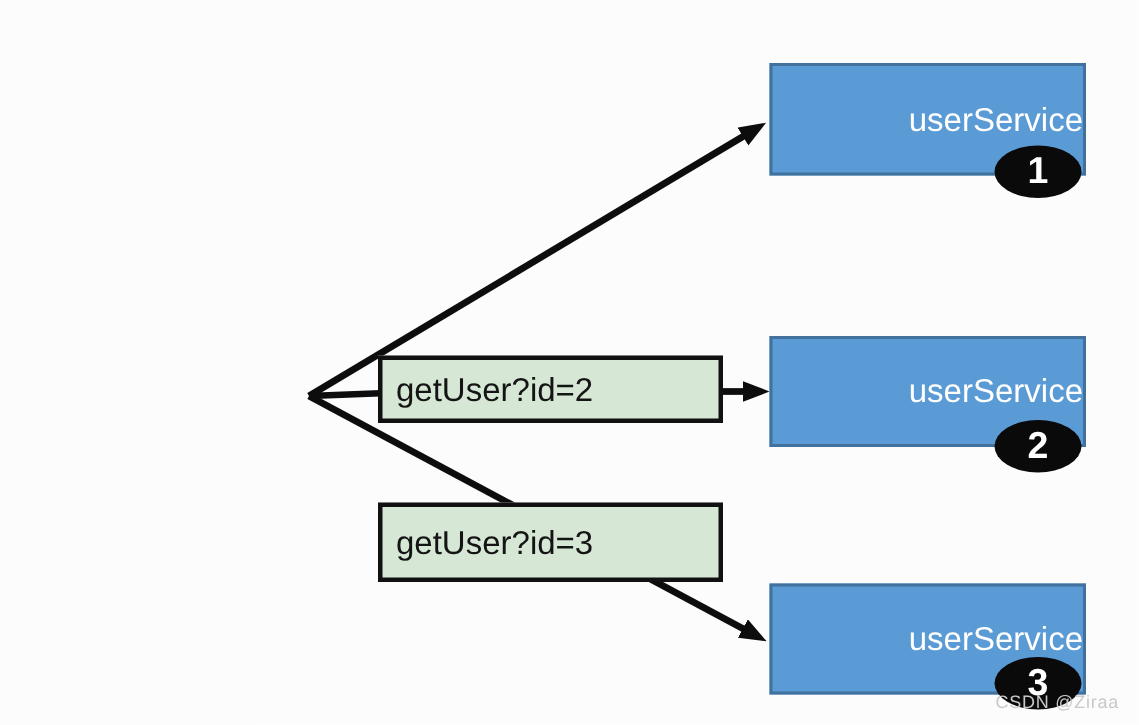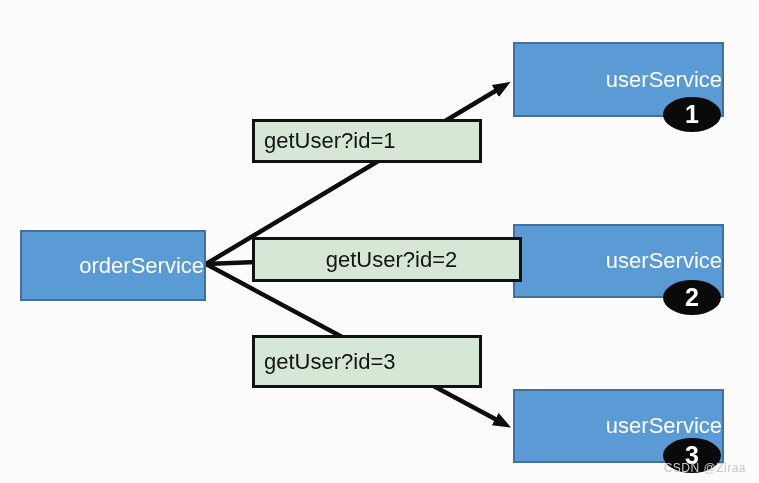--- a/index.html
+++ b/index.html
@@ -49,21 +49,21 @@
     box-sizing: border-box;
     background: var(--label-green-fill, #d6e8d5);
     border: 3px solid var(--label-green-border, #111111);
     color: var(--label-text, #141414);
     font-size: 22px;
     padding-left: 9px;
     z-index: 2;
   }
 
   .g1 { left: 252px; top: 119px; width: 230px; height: 44px; }
-  .g2 { left: 252px; top: 237px; width: 270px; height: 45px; justify-content: center; }
+  .g2 { left: 252px; top: 237px; width: 230px; height: 45px; }
   .g3 { left: 252px; top: 335px; width: 230px; height: 53px; }
 
   .badge {
     position: absolute;
     width: 58px; height: 35px;
     border-radius: 50%;
     background: var(--badge-fill, #0a0a0a);
     color: var(--badge-text, #ffffff);
     display: flex;
     align-items: center;
@@ -96,37 +96,31 @@
       <marker id="ah" markerUnits="userSpaceOnUse" markerWidth="20" markerHeight="16" refX="2" refY="7" orient="auto">
         <path d="M0,0 L18,7 L0,14 Z" fill="currentColor"></path>
       </marker>
     </defs>
     <line x1="206" y1="264" x2="497" y2="90" stroke="currentColor" stroke-width="4.5" marker-end="url(#ah)"></line>
     <line x1="206" y1="264" x2="258" y2="262" stroke="currentColor" stroke-width="4.5"></line>
     <line x1="481" y1="261" x2="497" y2="261" stroke="currentColor" stroke-width="4.5" marker-end="url(#ah)"></line>
     <line x1="206" y1="264" x2="497" y2="420" stroke="currentColor" stroke-width="4.5" marker-end="url(#ah)"></line>
   </svg>
 
-  <div class="node blue order">
-    <span>orderService</span>
-  </div>
 
   <div class="node blue us1">
     <span>userService</span>
   </div>
   <div class="node blue us2">
     <span>userService</span>
   </div>
   <div class="node blue us3">
     <span>userService</span>
   </div>
 
-  <div class="label green g1">
-    <span>getUser?id=1</span>
-  </div>
   <div class="label green g2">
     <span>getUser?id=2</span>
   </div>
   <div class="label green g3">
     <span>getUser?id=3</span>
   </div>
 
   <div class="badge b1">
     <span>1</span>
   </div>

